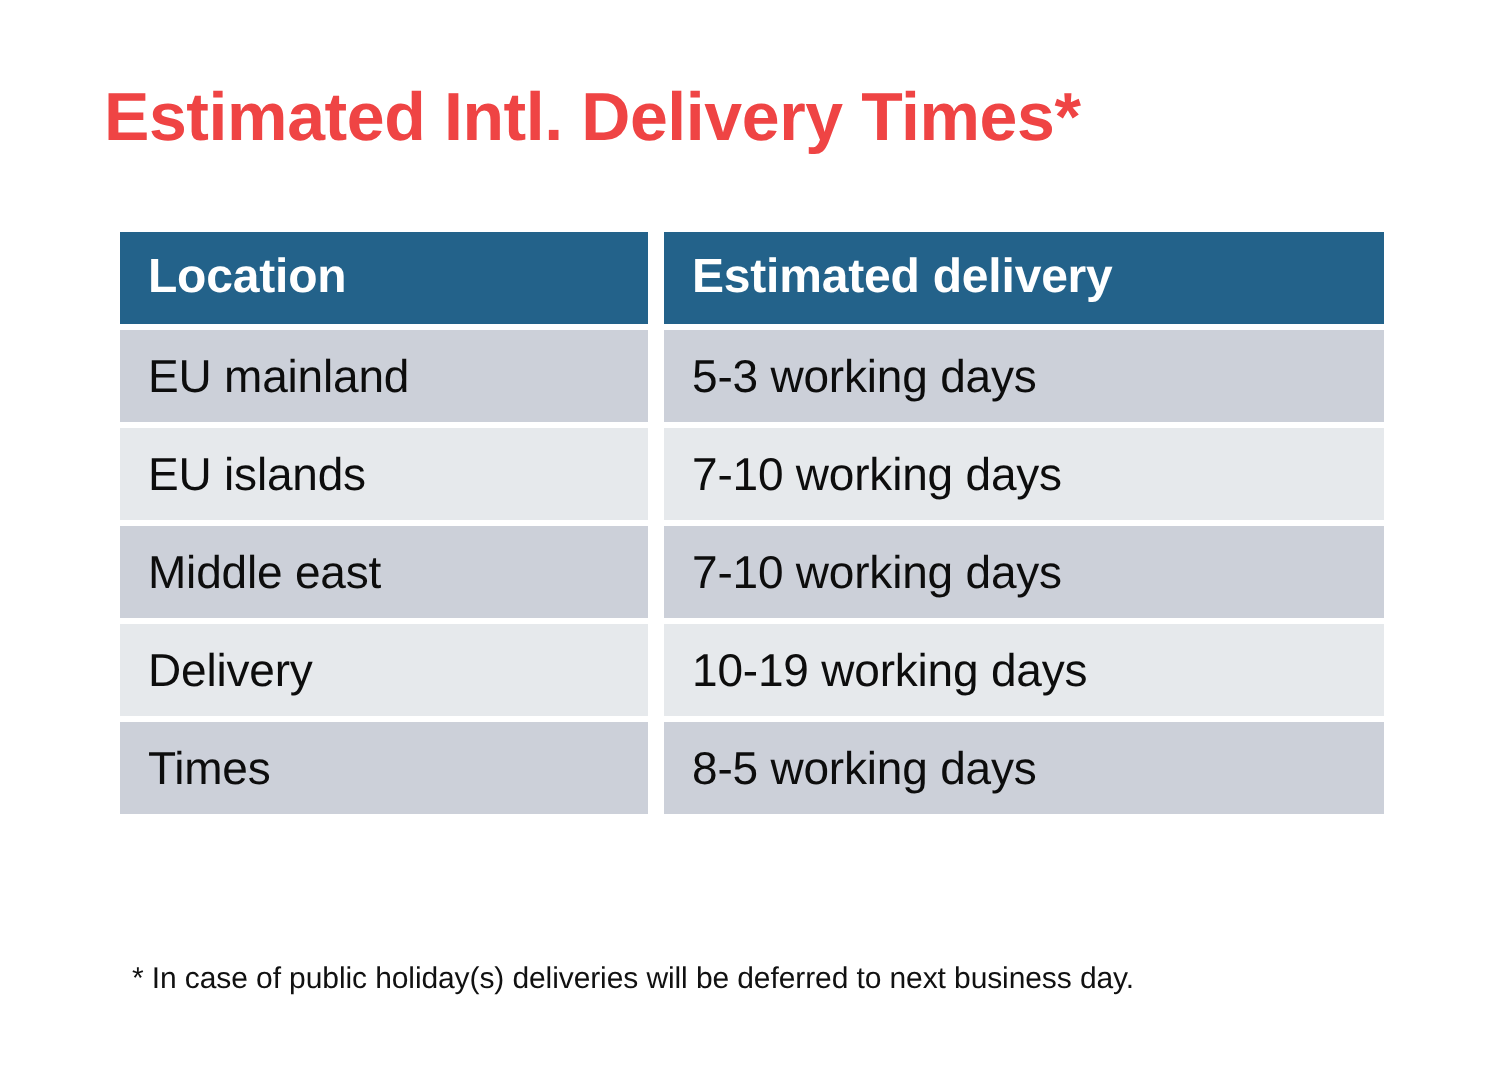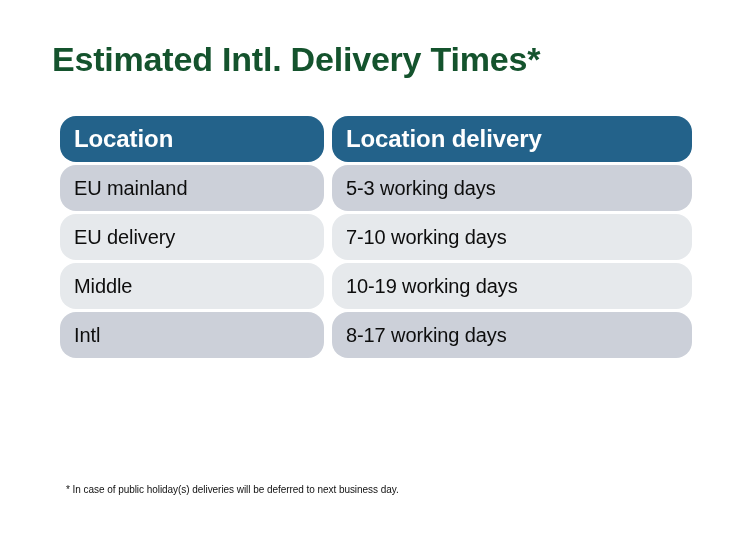--- a/index.html
+++ b/index.html
@@ -21,21 +21,21 @@
   }
 
   
   .page-title {
     position: absolute;
     left: 52px;
     top: 37px;
     font-size: 34px;
     font-weight: 600;
     letter-spacing: -0.2px;
-    color: #14532d;
+    color: #ef4444;
     white-space: nowrap;
     line-height: 44px;
   }
 
   
   .delivery-table {
     position: absolute;
     left: 52px;
     top: 113px;
     width: 640px;
@@ -43,53 +43,52 @@
     border-spacing: 8px 3px;
     table-layout: fixed;
   }
   .delivery-table th,
   .delivery-table td {
     padding: 0;
     margin: 0;
     height: 46px;
     vertical-align: middle;
     text-align: left;
-    border-radius: 16px;
   }
   .col-location { width: 264px; }
   .col-delivery { width: 360px; }
 
   .delivery-table thead th {
     background: #23628a;
     color: #ffffff;
     font-size: 24px;
     font-weight: bold;
     letter-spacing: -0.1px;
     padding-left: 14px;
     white-space: nowrap;
   }
 
   .delivery-table tbody td {
-    font-size: 20px;
+    font-size: 23px;
     font-weight: 400;
     color: #0d0d0d;
     padding-left: 14px;
     letter-spacing: -0.1px;
     white-space: nowrap;
   }
 
   .delivery-table tbody tr.row-odd td { background: #ccd0d9; }
   .delivery-table tbody tr.row-even td { background: #e6e9ec; }
 
   
   .footnote {
     position: absolute;
     left: 66px;
     top: 480px;
-    font-size: 10px;
+    font-size: 15px;
     font-weight: 400;
     color: #111111;
     letter-spacing: -0.05px;
     line-height: 20px;
     white-space: nowrap;
   }
 </style>
 </head>
 <body>
 
@@ -98,38 +97,42 @@
   <div class="page-title">Estimated Intl. Delivery Times*</div>
 
   <table class="delivery-table">
     <colgroup>
       <col class="col-location">
       <col class="col-delivery">
     </colgroup>
     <thead>
       <tr>
         <th>Location</th>
-        <th>Location delivery</th>
+        <th>Estimated delivery</th>
       </tr>
     </thead>
     <tbody>
       <tr class="row-odd">
         <td>EU mainland</td>
         <td>5-3 working days</td>
       </tr>
       <tr class="row-even">
-        <td>EU delivery</td>
+        <td>EU islands</td>
+        <td>7-10 working days</td>
+      </tr>
+      <tr class="row-odd">
+        <td>Middle east</td>
         <td>7-10 working days</td>
       </tr>
       <tr class="row-even">
-        <td>Middle</td>
+        <td>Delivery</td>
         <td>10-19 working days</td>
       </tr>
       <tr class="row-odd">
-        <td>Intl</td>
-        <td>8-17 working days</td>
+        <td>Times</td>
+        <td>8-5 working days</td>
       </tr>
     </tbody>
   </table>
 
   <div class="footnote">* In case of public holiday(s) deliveries will be deferred to next business day.</div>
 
 </div>
 
 </body></html>

